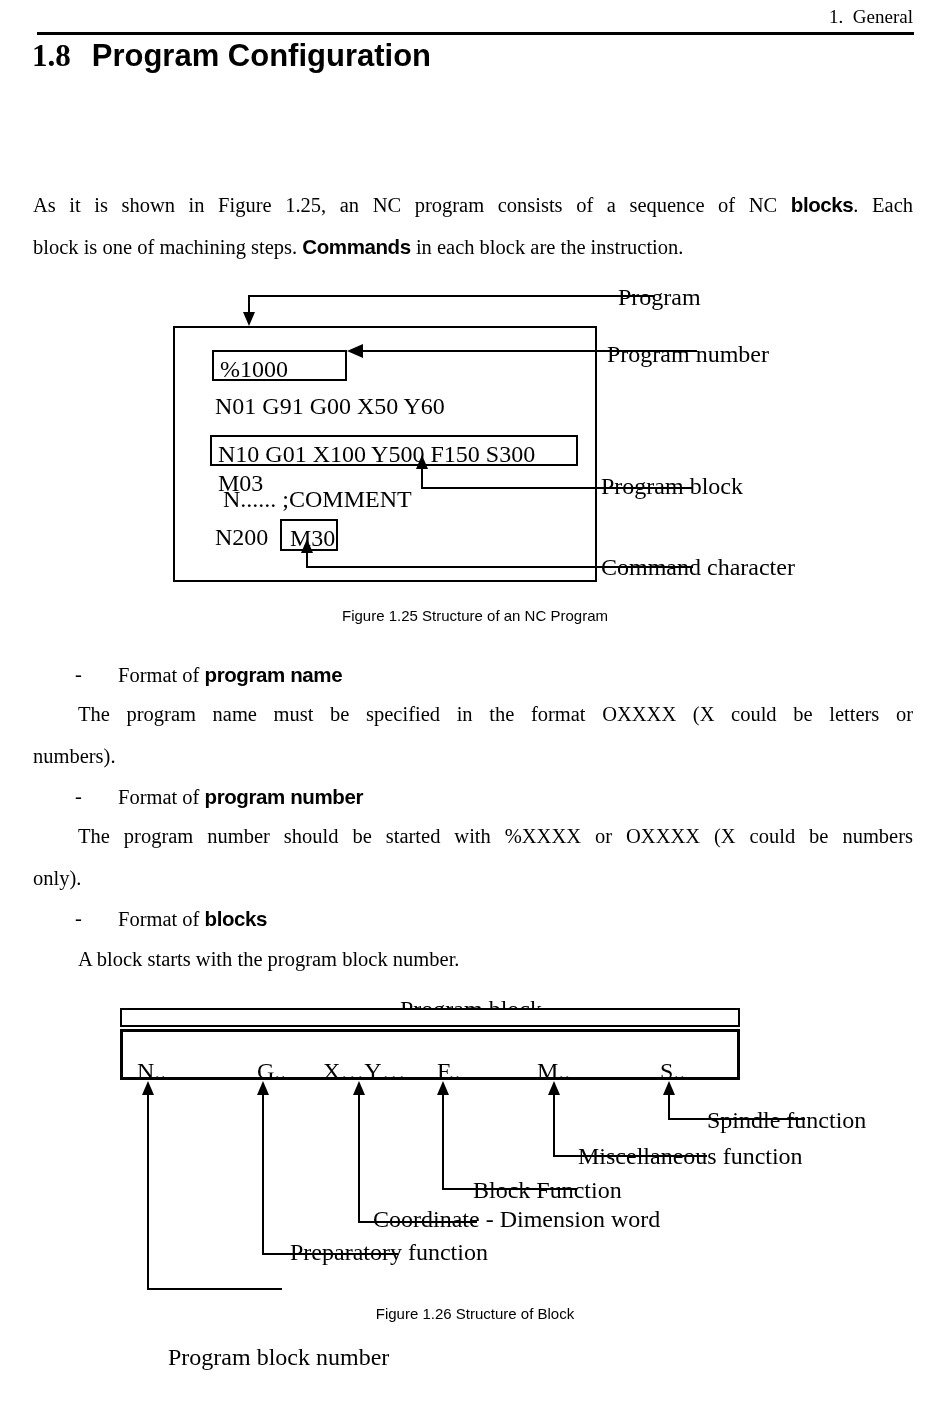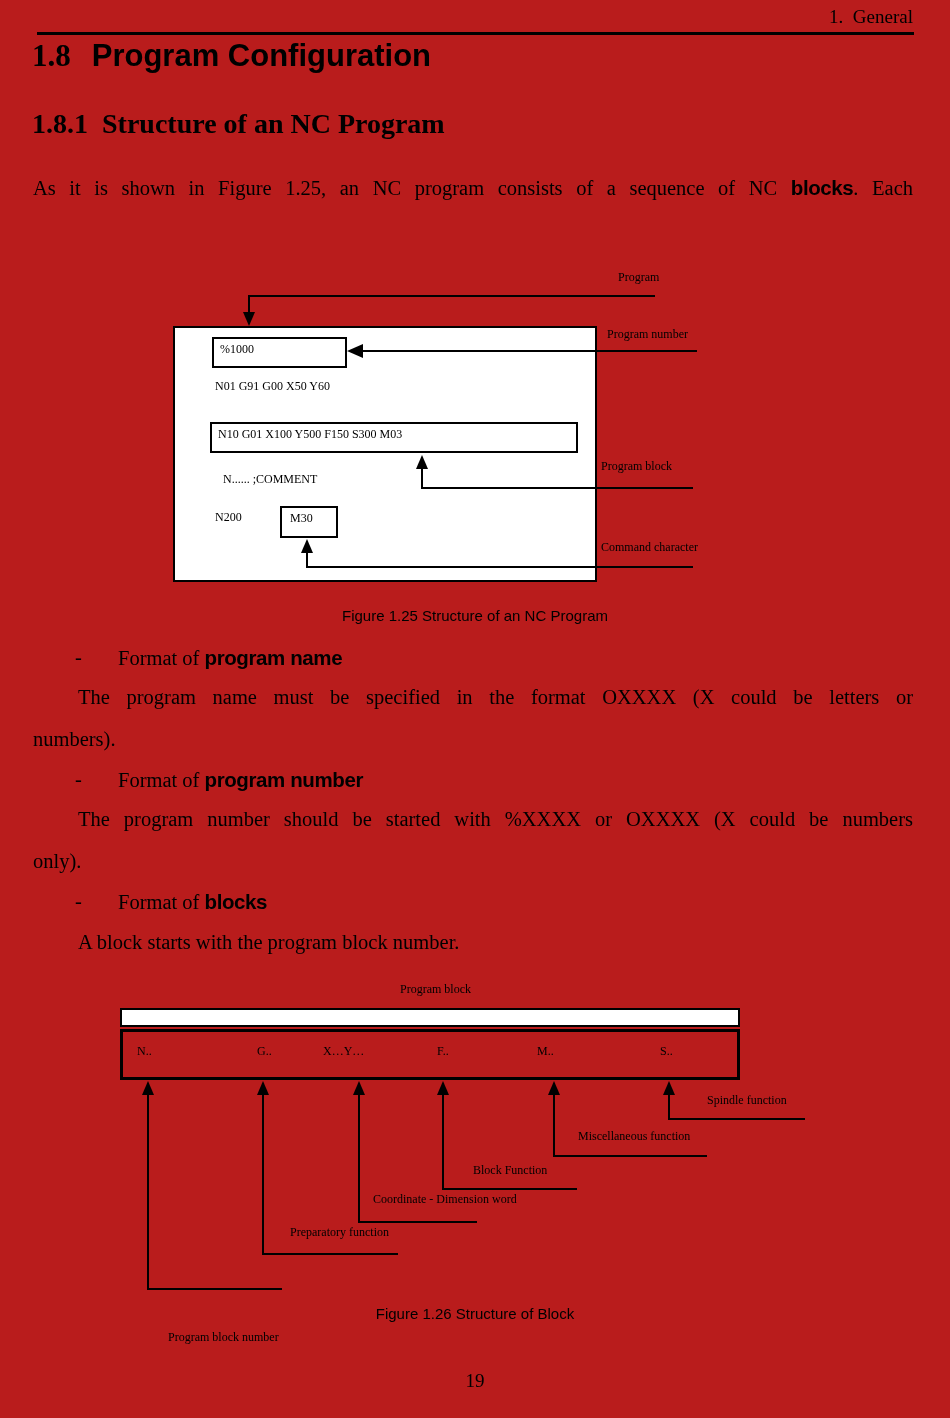--- a/index.html
+++ b/index.html
@@ -1,48 +1,50 @@
 <!DOCTYPE html>
 <html><head>
 <meta charset="utf-8">
 <style>
   html,body{margin:0;padding:0;background:#888;}
   #page{position:relative;width:950px;height:1418px;background:#ffffff;color:#000;overflow:hidden;}
   .abs{position:absolute;}
   .serif{font-family:"Liberation Serif",serif;}
   .sans{font-family:"Liberation Sans",sans-serif;}
   .pre{white-space:pre;}
-  .body-txt{font-size:20.5px;line-height:1.25;}
-  .fig-txt{font-size:12px;line-height:1.2;}
+  .body-txt{font-size:20.5px;line-height:1.25;margin-top:17px;}
+  .fig-txt{font-size:24px;line-height:1.2;margin-top:13px;}
   .bold{font-weight:bold;}
   .bterm{font-family:"Liberation Sans",sans-serif;font-weight:bold;letter-spacing:-0.4px;}
   .just{text-align:justify;text-align-last:justify;}
   .hline{background:#000;height:2px;}
   .vline{background:#000;width:2px;}
   .box{border:2px solid #000;background:#fff;box-sizing:border-box;}
   .arr-up{width:0;height:0;border-left:6px solid transparent;border-right:6px solid transparent;border-bottom:14px solid #000;}
   .arr-down{width:0;height:0;border-left:6px solid transparent;border-right:6px solid transparent;border-top:14px solid #000;}
   .arr-left{width:0;height:0;border-top:7px solid transparent;border-bottom:7px solid transparent;border-right:16px solid #000;}
   .caption{font-family:"Liberation Sans",sans-serif;font-size:15px;text-align:center;width:100%;}
 </style>
 </head>
 <body>
 
-<div id="page" style="background: #b91c1c;">
+<div id="page" style="background: #ffffff;">
 
   <div class="abs serif pre" style="top:6px;right:37px;font-size:19px;">1.  General</div>
   <div class="abs" style="top:32px;left:37px;width:877px;height:3px;background:#000;"></div>
 
   <div class="abs" style="top:38px;left:32px;">
     <span class="serif bold" style="font-size:31px;">1.8</span><span class="sans bold" style="font-size:31px;margin-left:21px;">Program Configuration</span>
   </div>
-  <div class="abs serif bold pre" style="top:108px;left:32px;font-size:28px;">1.8.1  Structure of an NC Program</div>
 
   <div class="abs serif body-txt just" style="top:175px;left:33px;width:880px;">
     <span>As it is shown in Figure 1.25, an NC program consists of a sequence of NC </span><span class="bterm">blocks</span><span>. Each</span>
+  </div>
+  <div class="abs serif body-txt" style="top:217px;left:33px;">
+    <span>block is one of machining steps. </span><span class="bterm">Commands</span><span> in each block are the instruction.</span>
   </div>
 
   <div>
 
     <div class="abs box" style="left:173px;top:326px;width:424px;height:256px;"></div>
 
     <div class="abs serif fig-txt" style="left:618px;top:270px;">Program</div>
     <div class="abs hline" style="left:248px;top:295px;width:407px;"></div>
     <div class="abs vline" style="left:248px;top:295px;height:20px;"></div>
     <div class="abs arr-down" style="left:243px;top:312px;"></div>
@@ -133,15 +135,14 @@
     <div class="abs serif fig-txt" style="left:290px;top:1225px;">Preparatory function</div>
 
     <div class="abs arr-up" style="left:142px;top:1081px;"></div>
     <div class="abs vline" style="left:147px;top:1092px;height:198px;"></div>
     <div class="abs hline" style="left:147px;top:1288px;width:135px;"></div>
     <div class="abs serif fig-txt" style="left:168px;top:1330px;">Program block number</div>
 
     <div class="abs caption" style="top:1305px;left:0;">Figure 1.26 Structure of Block</div>
   </div>
 
-  <div class="abs serif" style="top:1370px;left:0;width:950px;text-align:center;font-size:19px;">19</div>
 
 </div>
 
 </body></html>

